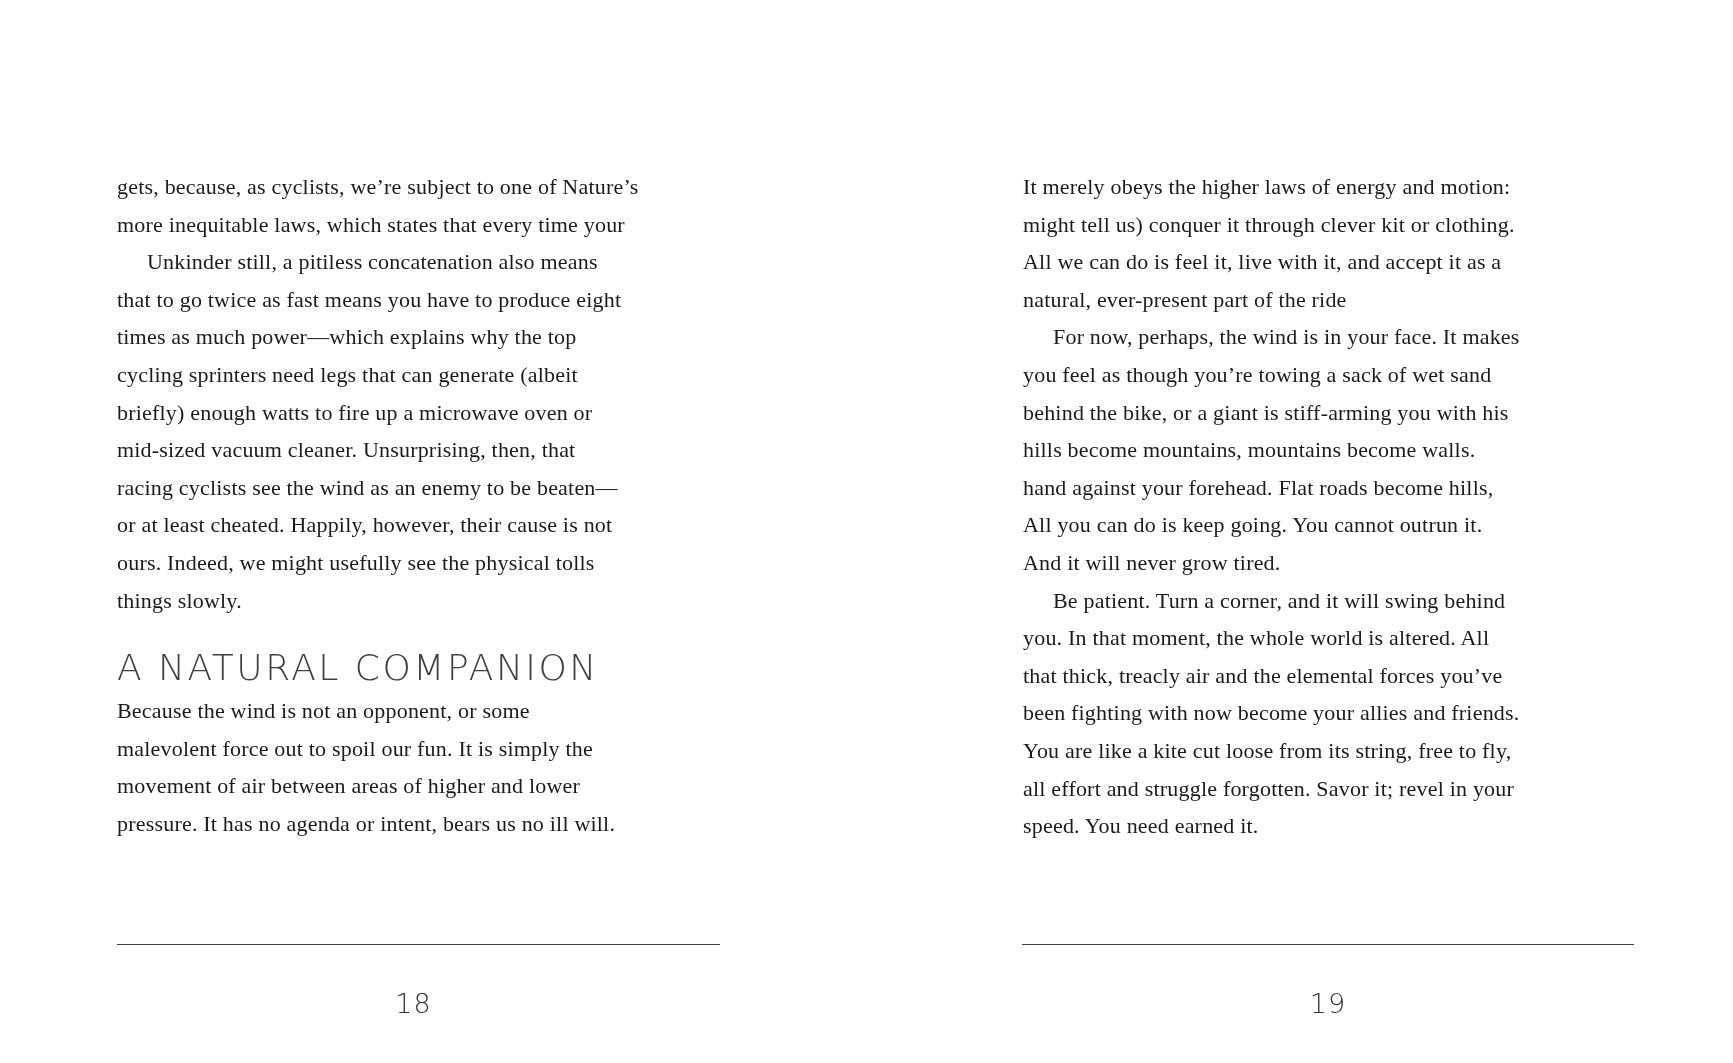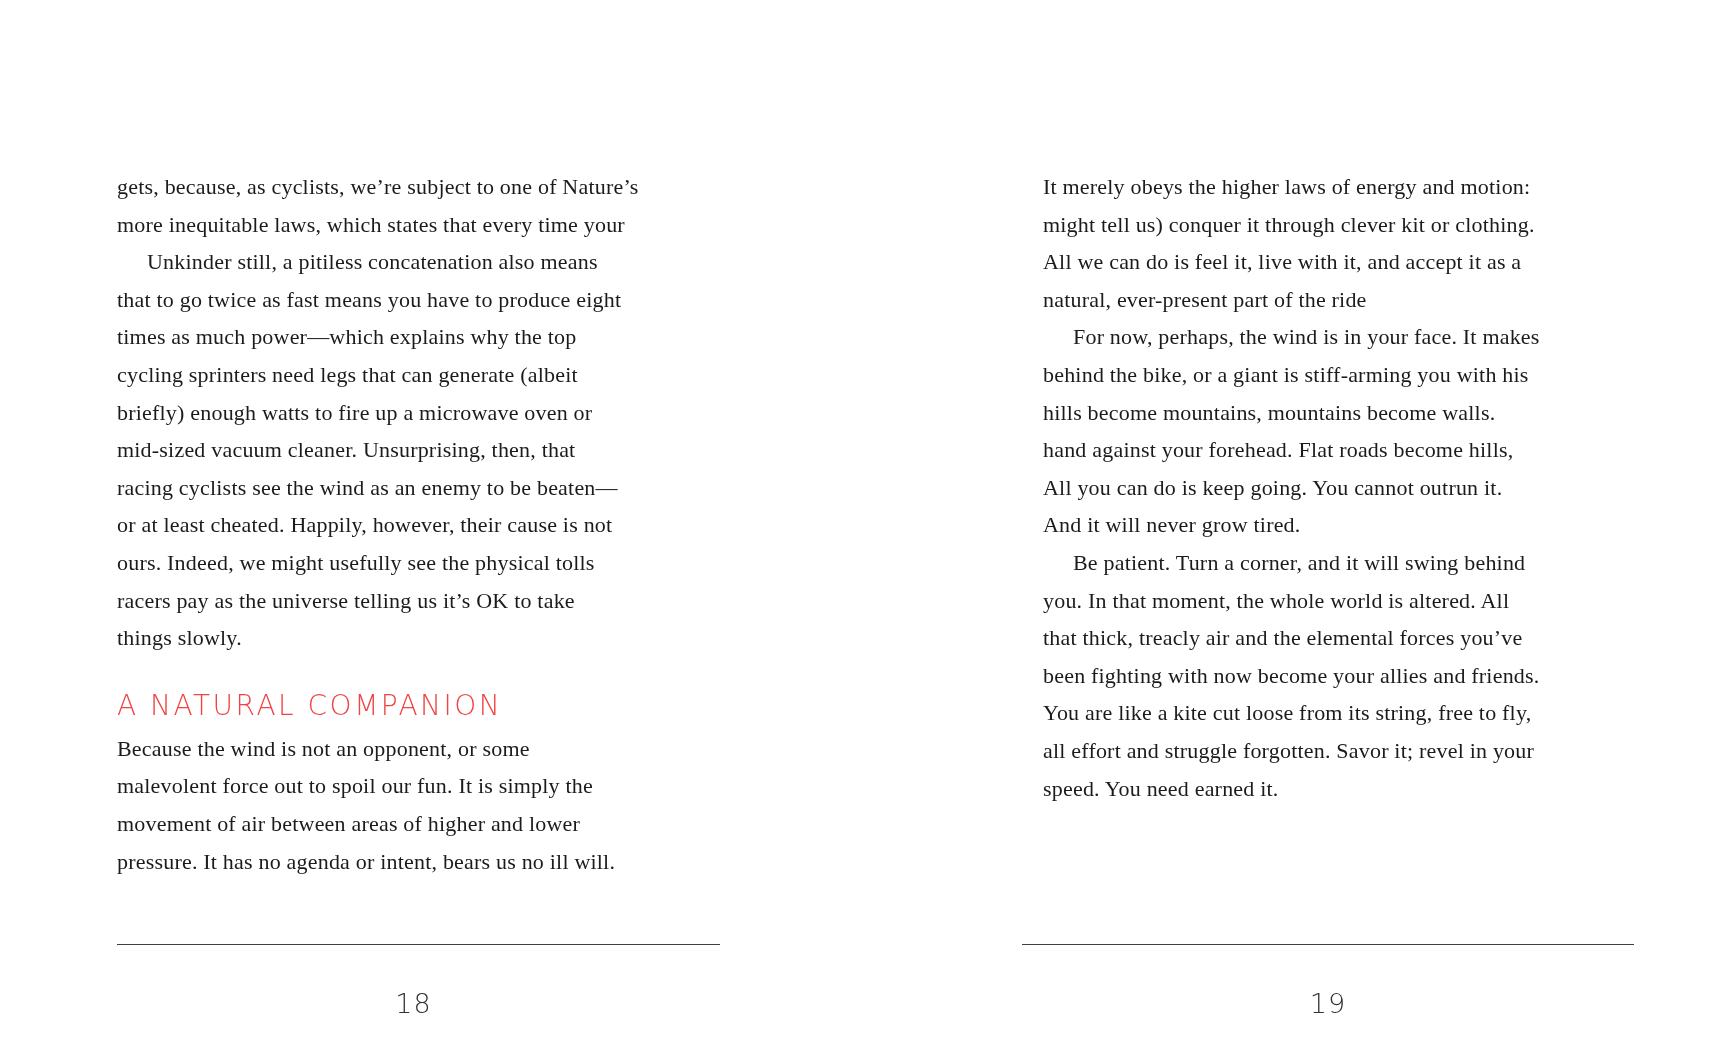--- a/index.html
+++ b/index.html
@@ -9,39 +9,39 @@
     overflow: hidden;
   }
   .spread {
     position: relative;
     width: 1733px; height: 1035px;
     background: #ffffff;
     color: #1b1b1b;
   }
   .text-block { position: absolute; top: 168px; }
   .text-block.tb-left  { left: 117px; width: 620px; }
-  .text-block.tb-right { left: 1023px; width: 630px; margin-left: 20px; }
+  .text-block.tb-right { left: 1023px; width: 630px; }
 
   .para .line {
     font-family: "Liberation Serif", "DejaVu Serif", serif;
     font-size: 22px;
     line-height: 37.6px;
     letter-spacing: 0.2px;
     white-space: nowrap;
     color: #1b1b1b;
   }
   .para.indent .line:first-child { padding-left: 30px; }
 
   .section-heading {
     font-family: "DejaVu Sans", "Liberation Sans", sans-serif;
     font-weight: 200;
-    font-size: 28px;
+    font-size: 36px;
     line-height: 38px;
     letter-spacing: 2.5px;
-    color: #ef4444;
+    color: #404040;
     margin-top: 30px;
     margin-bottom: 5px;
     white-space: nowrap;
   }
 
   .footer-rule {
     position: absolute; top: 944px;
     border: none;
     border-top: 1.5px solid #3f3f3f;
     height: 0;
@@ -75,21 +75,20 @@
       <div class="para indent">
           <div class="line">Unkinder still, a pitiless concatenation also means</div>
           <div class="line">that to go twice as fast means you have to produce eight</div>
           <div class="line">times as much power—which explains why the top</div>
           <div class="line">cycling sprinters need legs that can generate (albeit</div>
           <div class="line">briefly) enough watts to fire up a microwave oven or</div>
           <div class="line">mid-sized vacuum cleaner. Unsurprising, then, that</div>
           <div class="line">racing cyclists see the wind as an enemy to be beaten—</div>
           <div class="line">or at least cheated. Happily, however, their cause is not</div>
           <div class="line">ours. Indeed, we might usefully see the physical tolls</div>
-          <div class="line">racers pay as the universe telling us it’s OK to take</div>
           <div class="line">things slowly.</div>
         </div>
       <h2 class="section-heading">A NATURAL COMPANION</h2>
       <div class="para">
           <div class="line">Because the wind is not an opponent, or some</div>
           <div class="line">malevolent force out to spoil our fun. It is simply the</div>
           <div class="line">movement of air between areas of higher and lower</div>
           <div class="line">pressure. It has no agenda or intent, bears us no ill will.</div>
         </div>
     </div>
@@ -100,20 +99,21 @@
   <section>
     <div class="text-block tb-right">
       <div class="para">
           <div class="line">It merely obeys the higher laws of energy and motion:</div>
           <div class="line">might tell us) conquer it through clever kit or clothing.</div>
           <div class="line">All we can do is feel it, live with it, and accept it as a</div>
           <div class="line">natural, ever-present part of the ride</div>
         </div>
       <div class="para indent">
           <div class="line">For now, perhaps, the wind is in your face. It makes</div>
+          <div class="line">you feel as though you’re towing a sack of wet sand</div>
           <div class="line">behind the bike, or a giant is stiff-arming you with his</div>
           <div class="line">hills become mountains, mountains become walls.</div>
           <div class="line">hand against your forehead. Flat roads become hills,</div>
           <div class="line">All you can do is keep going. You cannot outrun it.</div>
           <div class="line">And it will never grow tired.</div>
         </div>
       <div class="para indent">
           <div class="line">Be patient. Turn a corner, and it will swing behind</div>
           <div class="line">you. In that moment, the whole world is altered. All</div>
           <div class="line">that thick, treacly air and the elemental forces you’ve</div>

